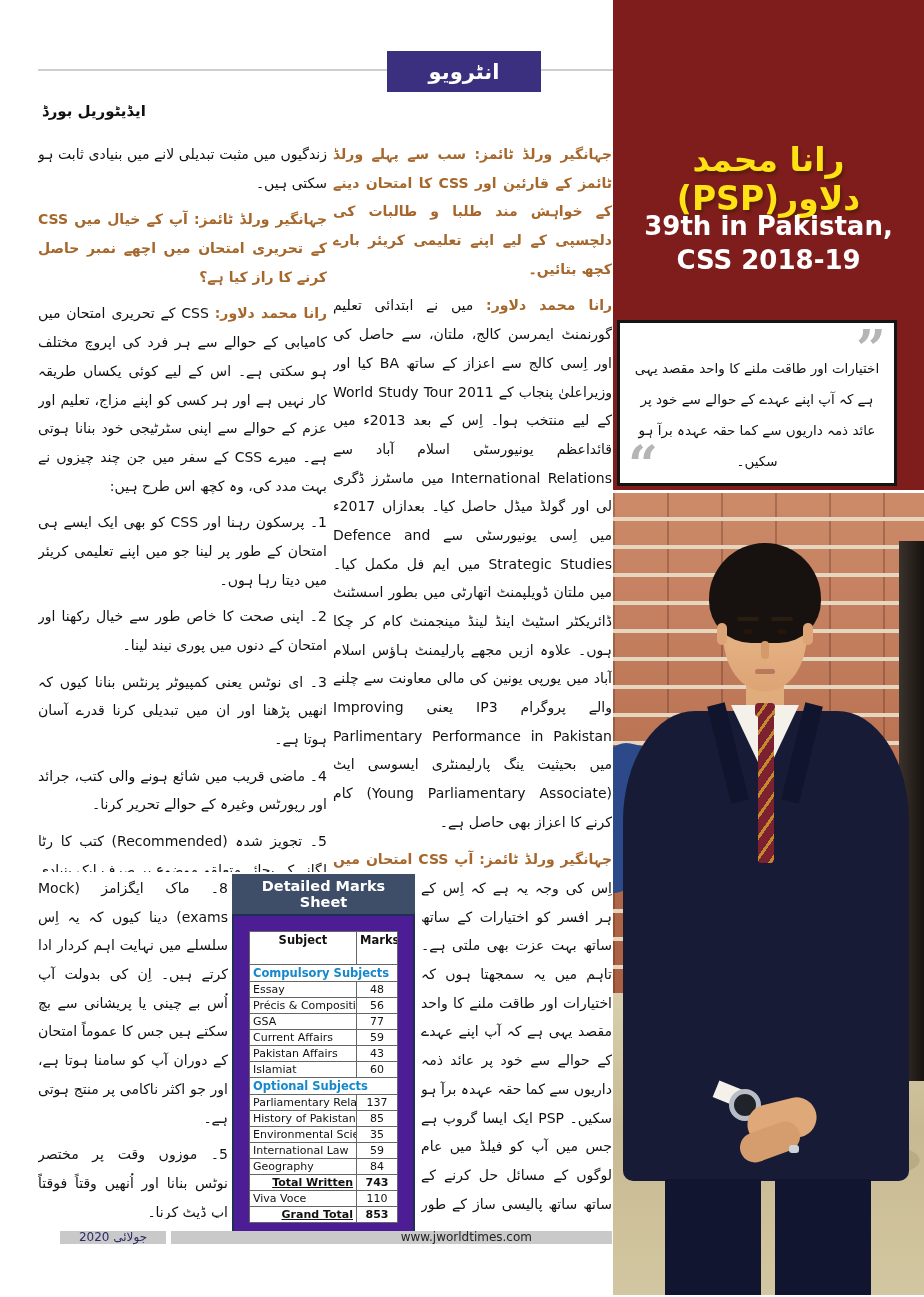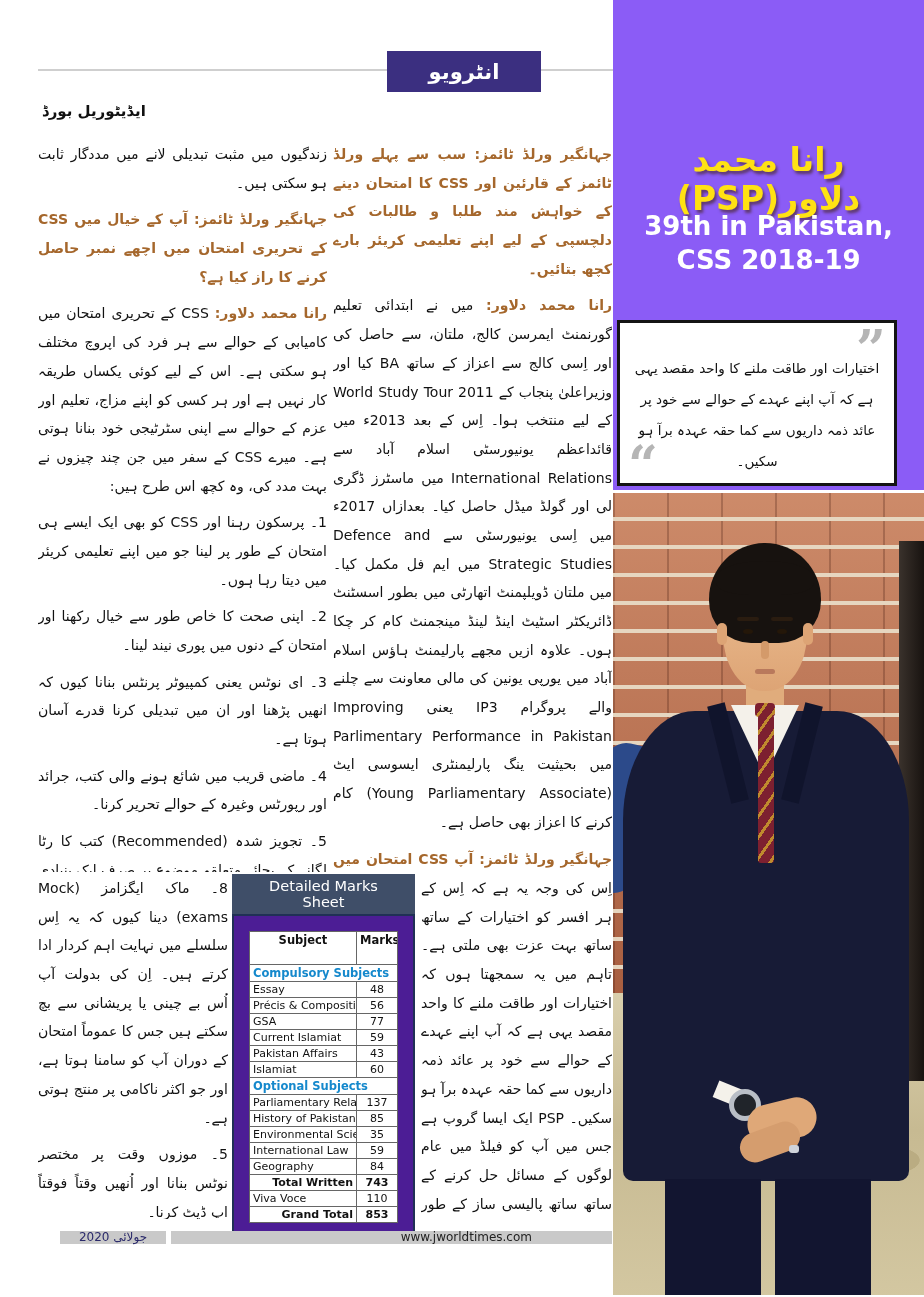--- a/index.html
+++ b/index.html
@@ -18,33 +18,33 @@
   .col p{margin:0 0 8px 0;font-size:14px;line-height:2.05;}
   .question{color:#a5672c;font-weight:bold;font-size:14.5px;}
   .speaker{color:#a5672c;font-weight:bold;}
   .left-wide{left:38px;top:140px;width:289px;height:732px;}
   .left-narrow{left:38px;top:874px;width:190px;height:345px;}
   .mid-wide{left:333px;top:140px;width:279px;height:732px;}
   .mid-narrow{left:421px;top:874px;width:191px;height:340px;}
 
   
   .tw{left:232px;top:874px;width:183px;}
-  .tw-title{background:#3f4e68;color:#fff;font-size:14.5px;font-weight:normal;text-align:center;
+  .tw-title{background:#3f4e68;color:#fff;font-size:14.5px;font-weight:bold;text-align:center;
             padding:4px 16px;}
   .tw-body{background:#4c1d95;border:2px solid #203055;padding:15px;}
   .tw table{width:100%;border-collapse:collapse;background:#fff;font-size:11px;table-layout:fixed;}
   .tw td{border:1px solid #666;padding:1px 3px;overflow:hidden;white-space:nowrap;}
   .tw td.m{width:34px;text-align:center;}
   .tw tr.th td{font-weight:bold;text-align:center;height:30px;vertical-align:top;font-size:11.5px;}
   .tw tr.cat td{color:#1488cc;font-weight:bold;font-size:11.5px;}
   .tw tr.total td{font-weight:bold;}
-  .tw td.r{text-align:right;}
-
-  
-  .sidebar{left:613px;top:0;width:311px;height:490px;background:#8b5cf6;}
+  .tw td.r{text-align:right;text-decoration:underline;}
+
+  
+  .sidebar{left:613px;top:0;width:311px;height:490px;background:#7f1d1d;}
   .sb-name{position:absolute;left:0;top:140px;width:100%;text-align:center;direction:rtl;
            color:#ffe213;font-size:33px;font-weight:bold;
            text-shadow:2px 3px 3px rgba(60,30,0,.55);}
   .sb-rank{position:absolute;left:0;top:210px;width:100%;text-align:center;color:#fff;
            font-size:26px;font-weight:bold;line-height:1.3;}
   .quote-box{left:617px;top:320px;width:274px;height:160px;background:#fff;border:3px solid #141414;}
   .quote-text{position:absolute;left:12px;top:30px;width:250px;direction:rtl;text-align:center;
               font-size:13.5px;line-height:2.3;color:#111;}
   .qmark{position:absolute;color:#b5b5b5;font-size:52px;font-weight:bold;
          font-family:"DejaVu Serif",serif;line-height:1;}
@@ -114,21 +114,21 @@
 
 <div class="page">
 
   <div class="abs rule"></div>
   <div class="abs badge">
     <span>انٹرویو</span>
   </div>
   <div class="abs editorial">ایڈیٹوریل بورڈ</div>
 
   <div class="abs col left-wide">
-    <p>زندگیوں میں مثبت تبدیلی لانے میں مددگار ثابت ہو سکتی ہیں۔</p>
+    <p>زندگیوں میں مثبت تبدیلی لانے میں بنیادی ثابت ہو سکتی ہیں۔</p>
     <p class="question">جہانگیر ورلڈ ٹائمز: آپ کے خیال میں CSS کے تحریری امتحان میں اچھے نمبر حاصل کرنے کا راز کیا ہے؟</p>
     <p><span class="speaker">رانا محمد دلاور:</span> <span>CSS کے تحریری امتحان میں کامیابی کے حوالے سے ہر فرد کی اپروچ مختلف ہو سکتی ہے۔ اس کے لیے کوئی یکساں طریقہ کار نہیں ہے اور ہر کسی کو اپنے مزاج، تعلیم اور عزم کے حوالے سے اپنی سٹرٹیجی خود بنانا ہوتی ہے۔ میرے CSS کے سفر میں جن چند چیزوں نے بہت مدد کی، وہ کچھ اس طرح ہیں:</span></p>
     <p>1۔ پرسکون رہنا اور CSS کو بھی ایک ایسے ہی امتحان کے طور پر لینا جو میں اپنے تعلیمی کریئر میں دیتا رہا ہوں۔</p>
     <p>2۔ اپنی صحت کا خاص طور سے خیال رکھنا اور امتحان کے دنوں میں پوری نیند لینا۔</p>
     <p>3۔ ای نوٹس یعنی کمپیوٹر پرنٹس بنانا کیوں کہ انھیں پڑھنا اور ان میں تبدیلی کرنا قدرے آسان ہوتا ہے۔</p>
     <p>4۔ ماضی قریب میں شائع ہونے والی کتب، جرائد اور رپورٹس وغیرہ کے حوالے تحریر کرنا۔</p>
     <p>5۔ تجویز شدہ (Recommended) کتب کا رٹا لگانے کے بجائے متعلقہ موضوع پر صرف ایک بنیادی خاکہ یا آؤٹ لائن کا احاطہ کرنا۔</p>
 
   </div>
   <div class="abs col left-narrow">
@@ -165,21 +165,21 @@
             </tr>
         <tr>
               <td>Précis &amp; Composition</td>
               <td class="m">56</td>
             </tr>
         <tr>
               <td>GSA</td>
               <td class="m">77</td>
             </tr>
         <tr>
-              <td>Current Islamiat</td>
+              <td>Current Affairs</td>
               <td class="m">59</td>
             </tr>
         <tr>
               <td>Pakistan Affairs</td>
               <td class="m">43</td>
             </tr>
         <tr>
               <td>Islamiat</td>
               <td class="m">60</td>
             </tr>

